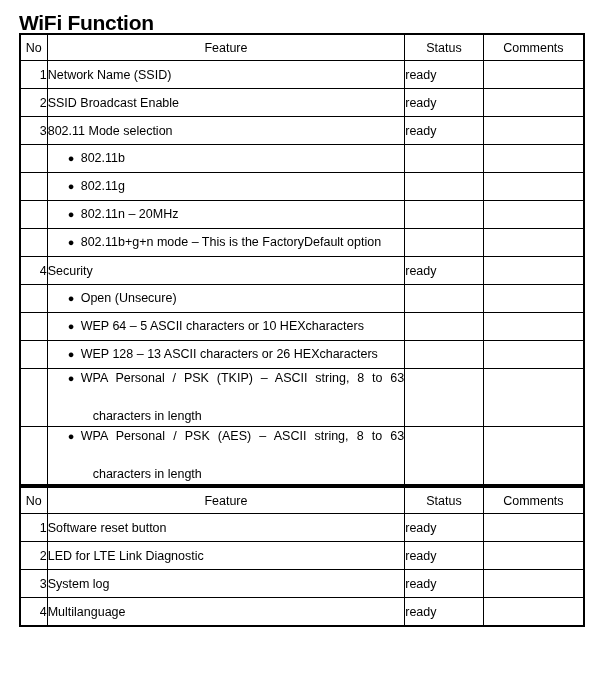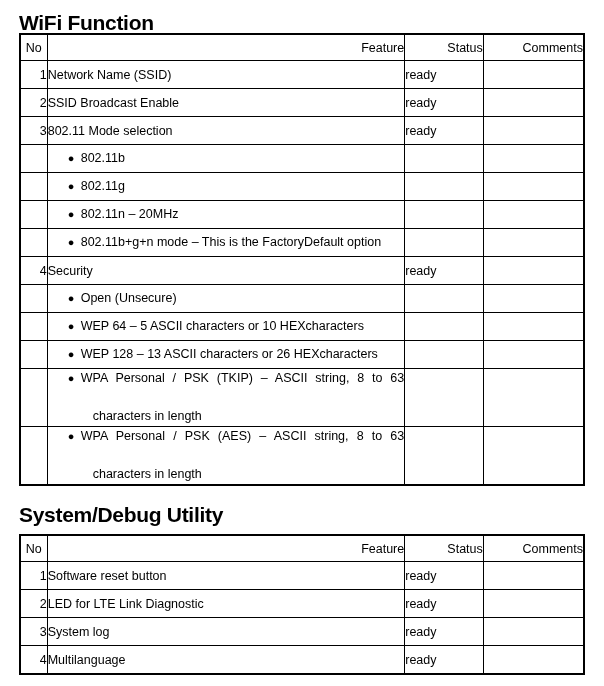--- a/index.html
+++ b/index.html
@@ -45,21 +45,21 @@
     padding: 0;
     vertical-align: middle;
     font-size: 12.5px;
     font-weight: normal;
     color: #000000;
     background: #ffffff;
   }
   thead th {
     background: #cccccc;
     height: 25px;
-    text-align: right;
+    text-align: center;
   }
   .col-no    { width: 27px; }
   .col-feat  { width: 355px; }
   .col-stat  { width: 78px; }
   .col-comm  { width: 100px; }
 
   th.h-no   { text-align: center; padding: 0 3px; }
   th.h-feat { padding-left: 5px; }
   th.h-stat { padding-left: 5px; margin-left: 12px; }
   th.h-comm { padding-left: 5px; }
@@ -233,21 +233,20 @@
               <span class="line1">WPA Personal / PSK (AES) – ASCII string, 8 to 63</span>
               <span class="wrap2">characters in length</span>
             </div>
           </td>
           <td class="c-stat"></td>
           <td class="c-comm"></td>
         </tr>
       </tbody>
   </table>
 
-  <h1 class="section-title sec2-title">System/Debug Utility</h1>
 
   <table class="spec">
     <colgroup>
       <col class="col-no">
         <col class="col-feat">
         <col class="col-stat">
         <col class="col-comm">
     </colgroup>
     <thead>
       <tr>

